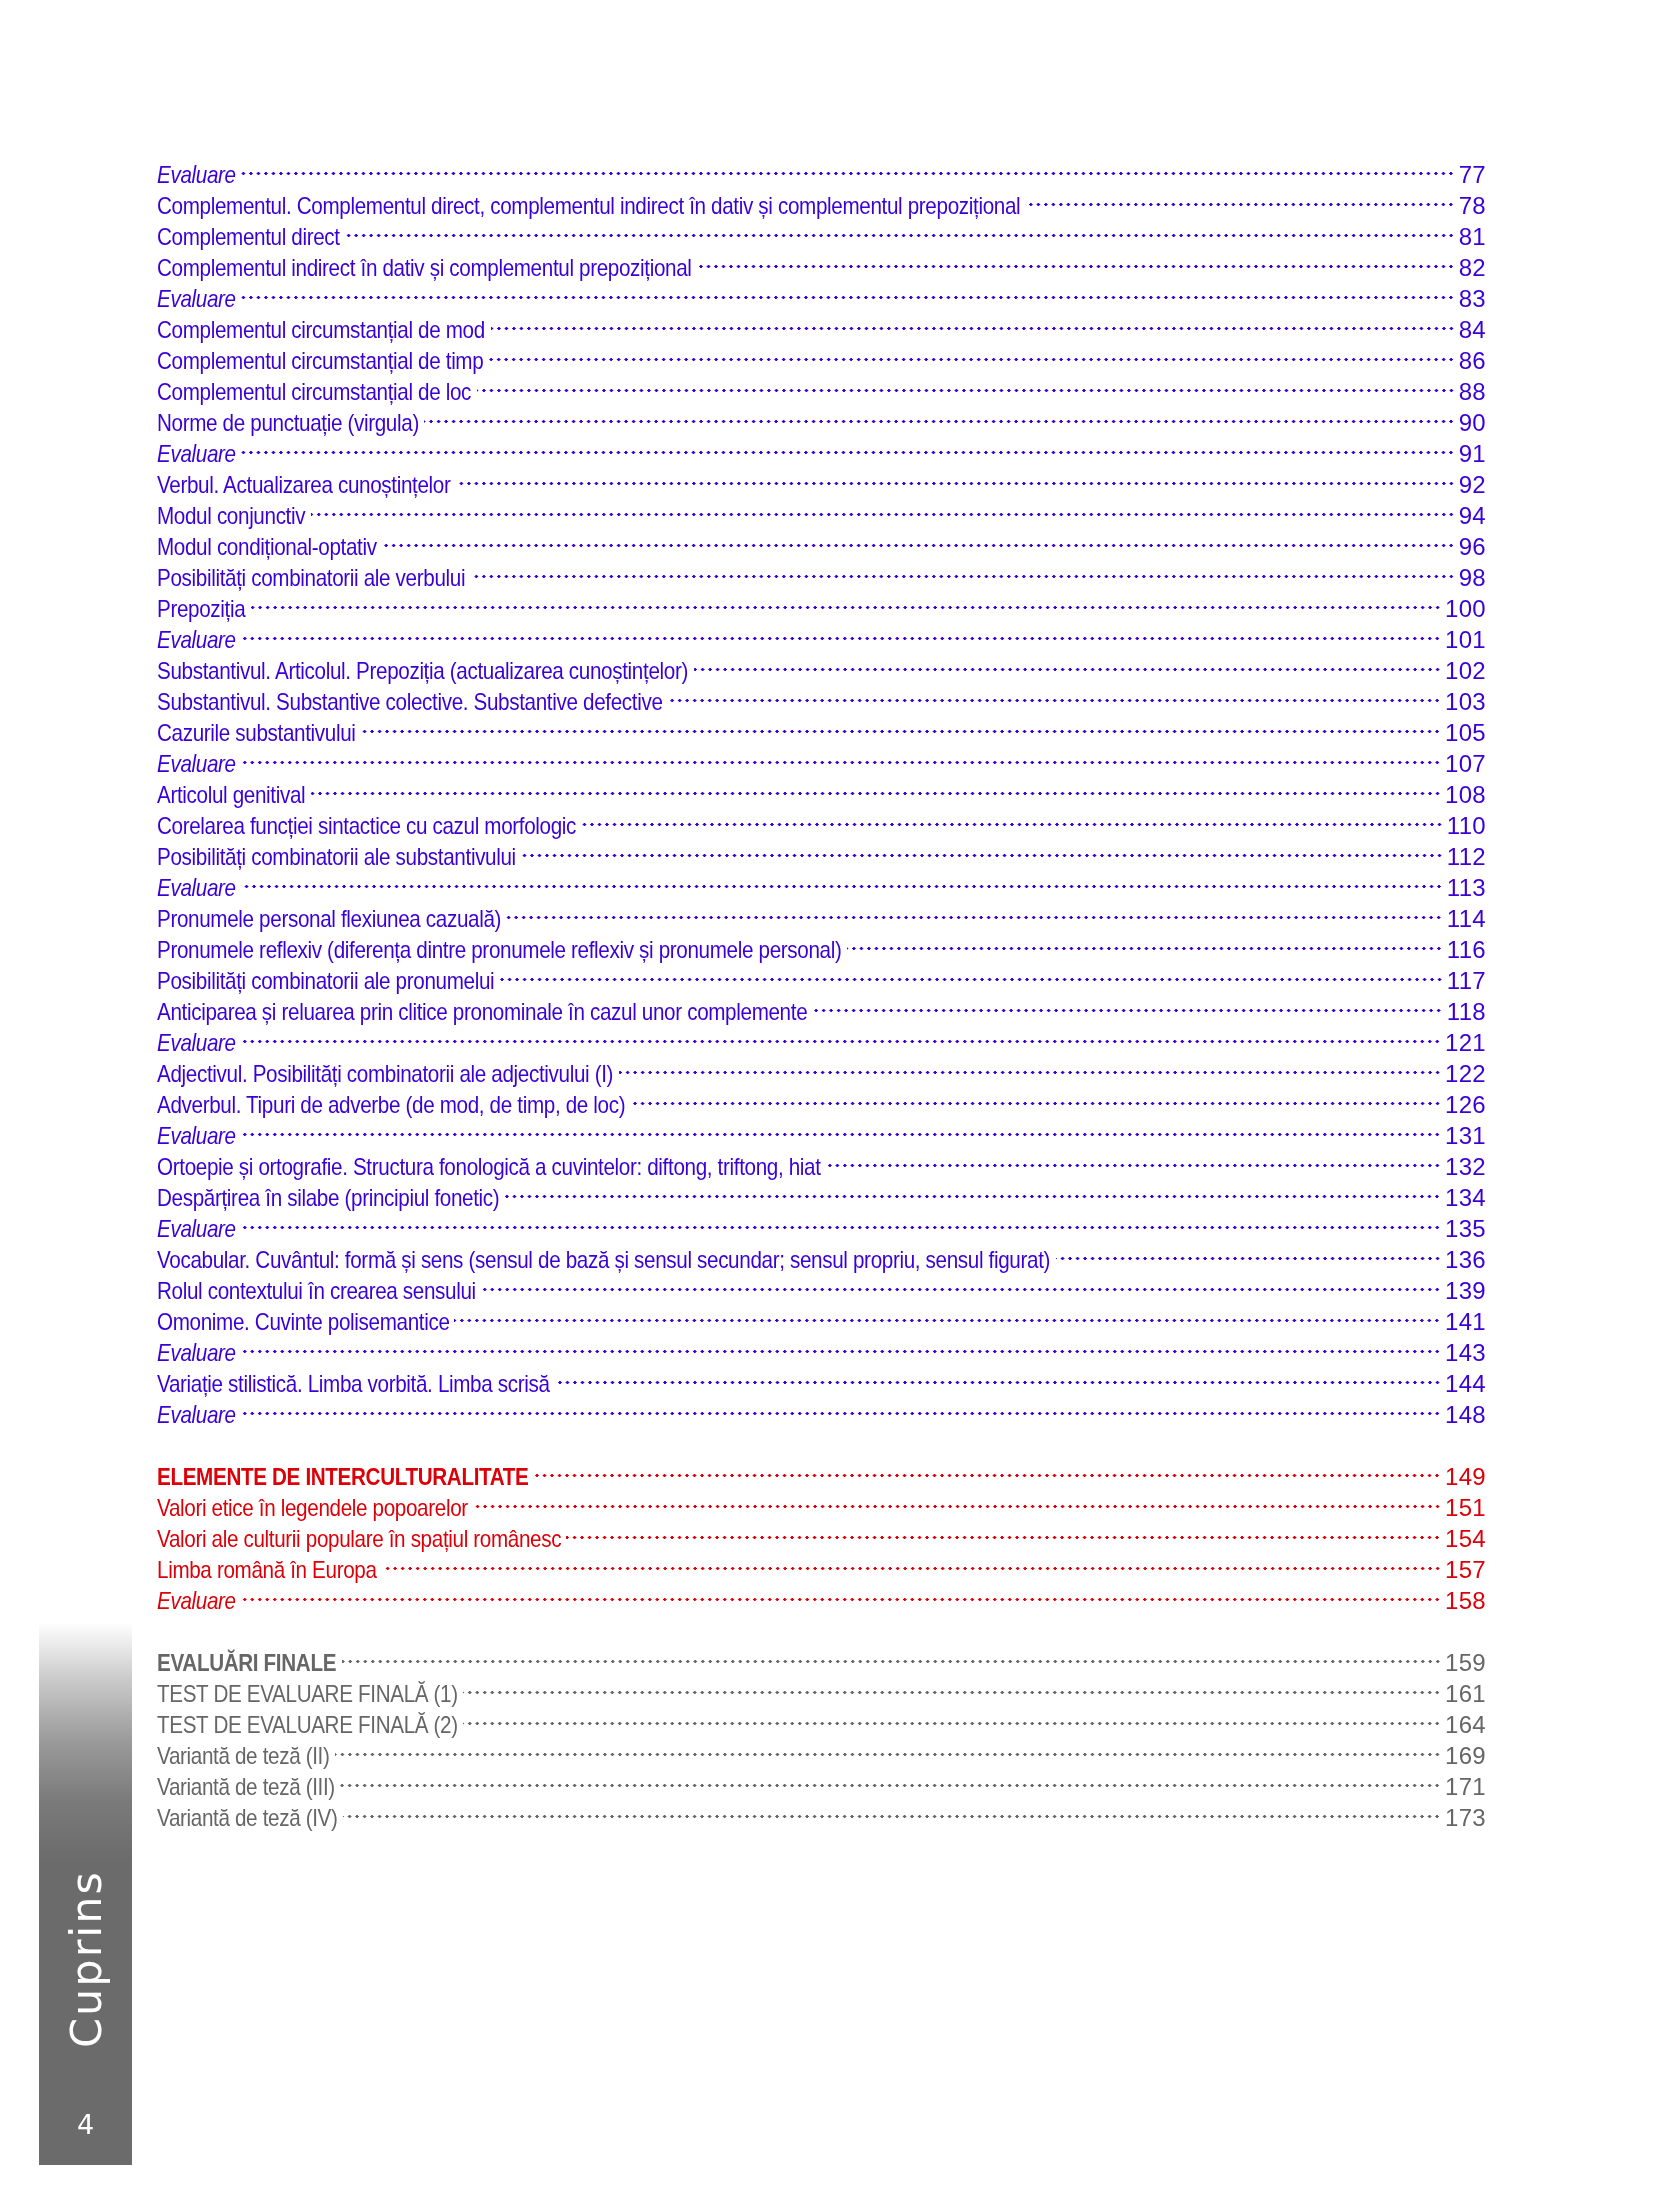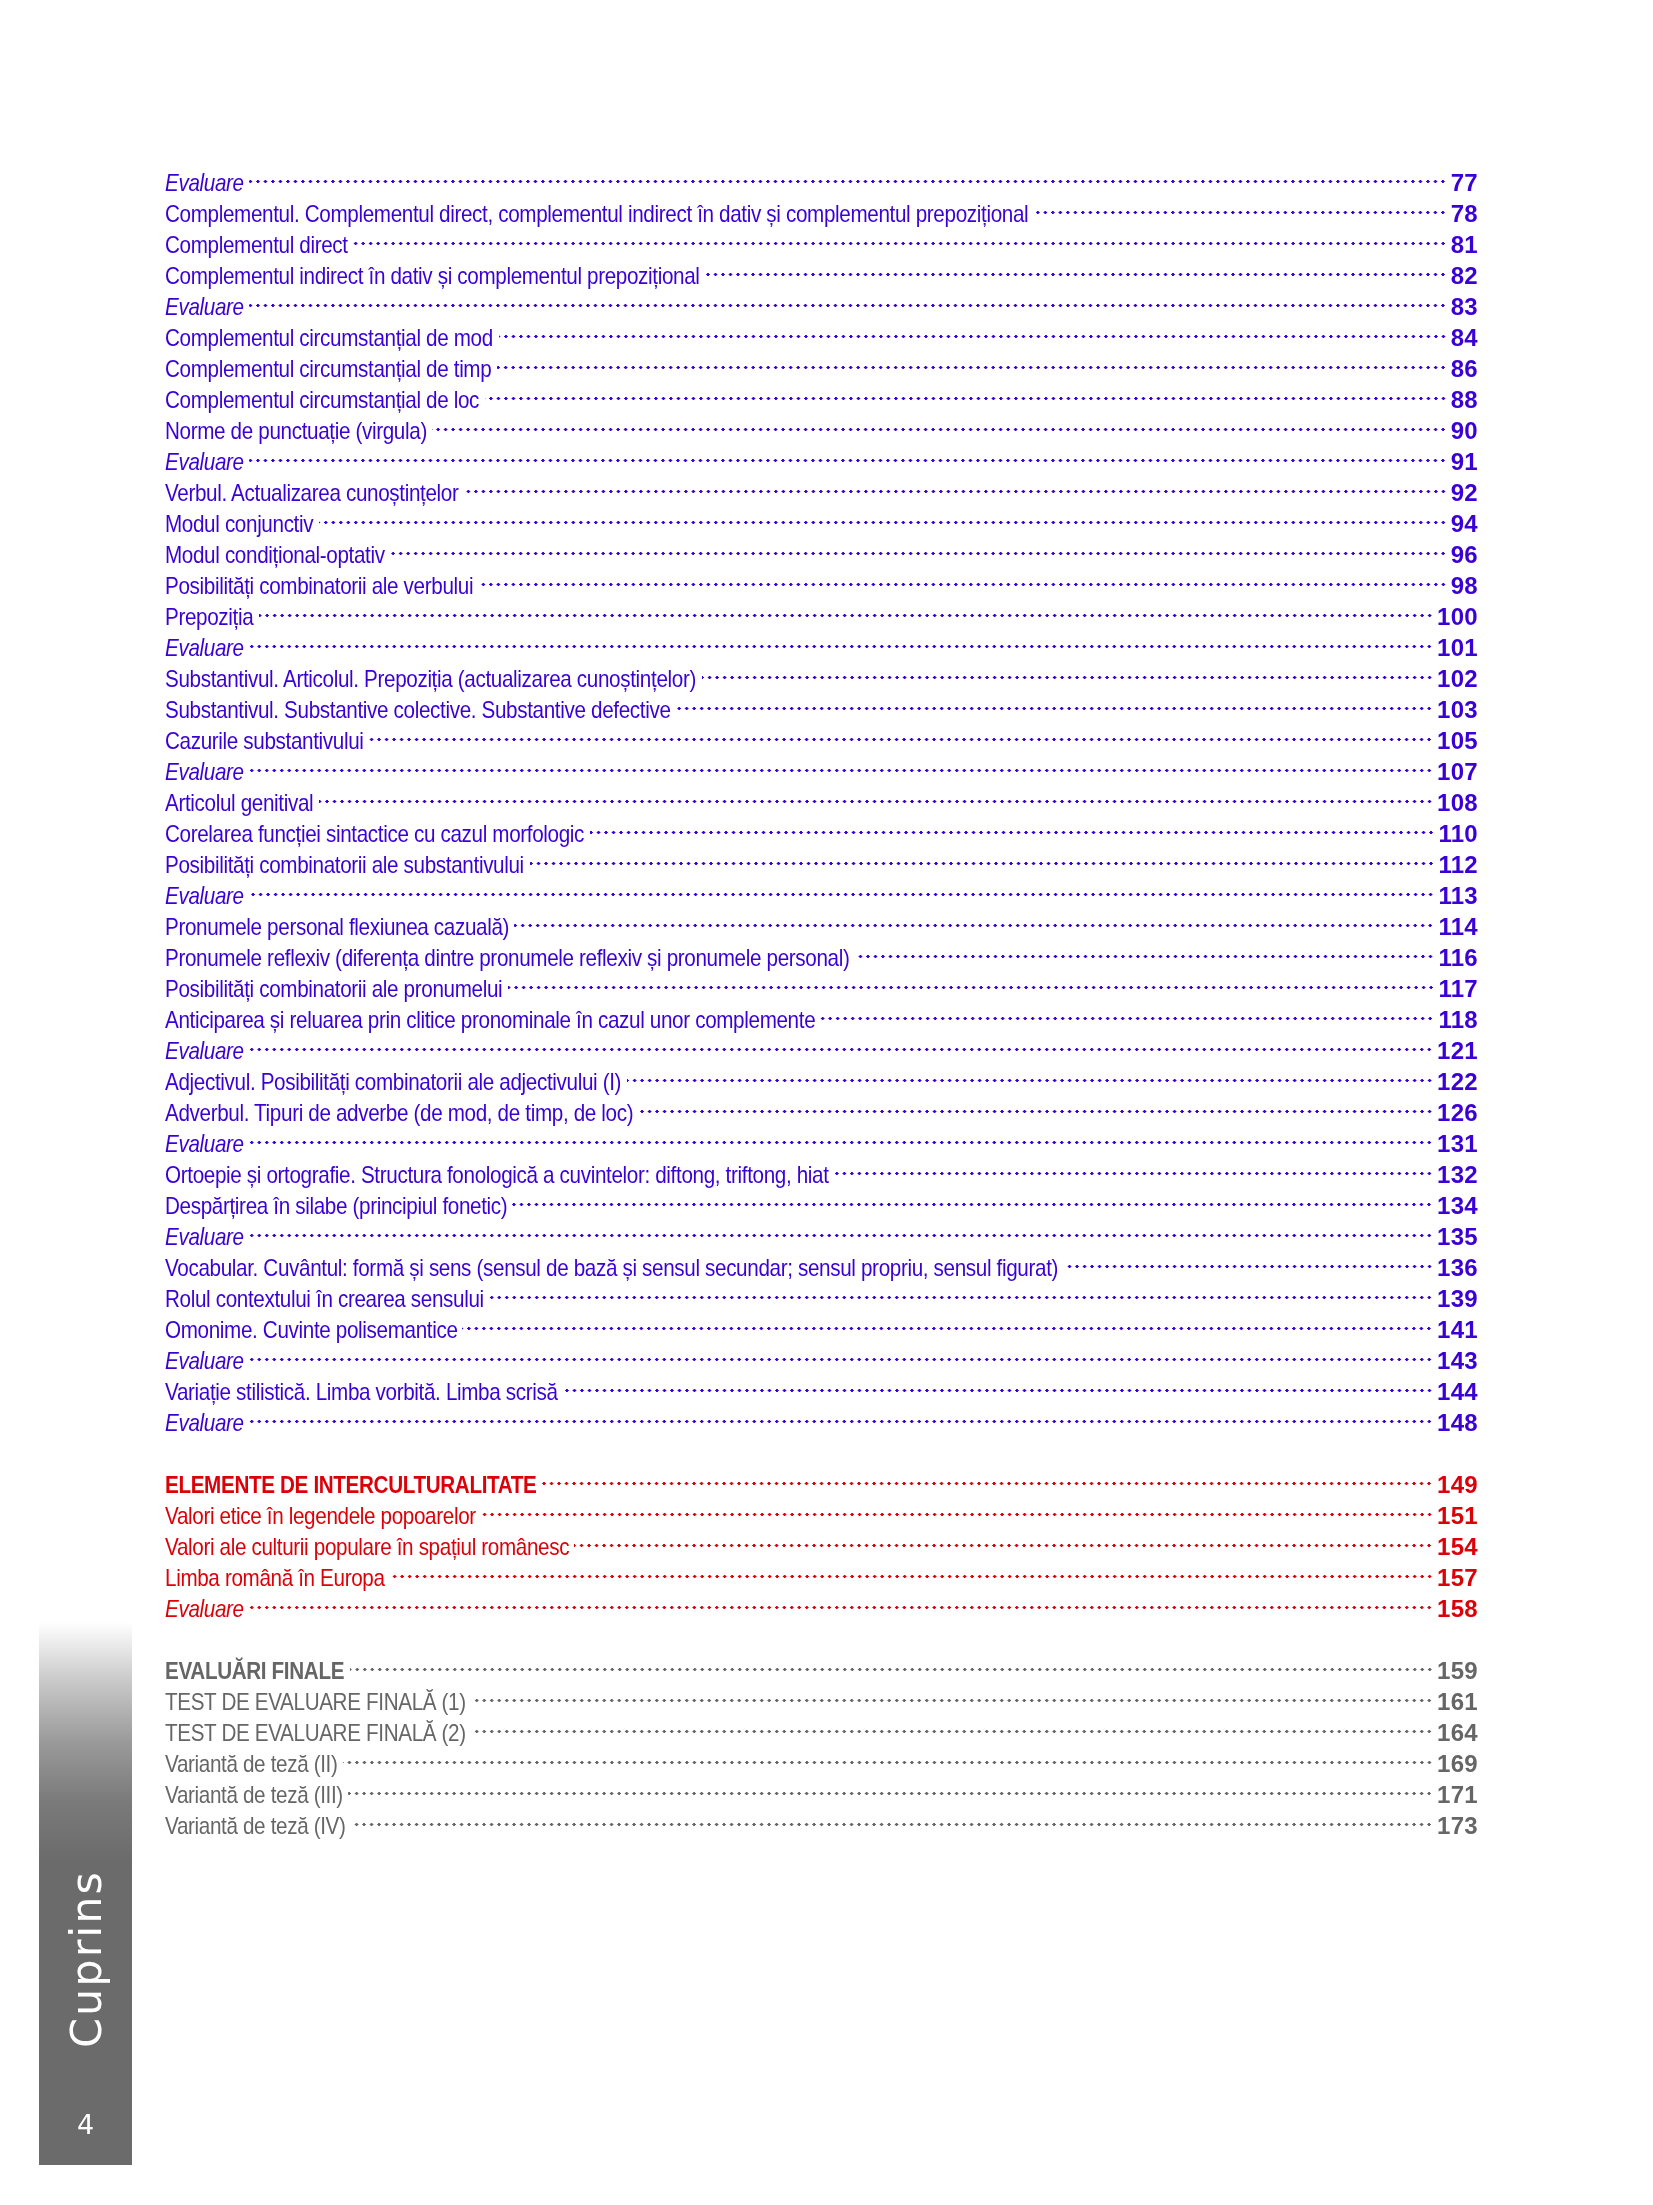--- a/index.html
+++ b/index.html
@@ -3,38 +3,38 @@
 <meta charset="utf-8">
 <style>
   html, body { margin: 0; padding: 0; }
   body {
     width: 1654px; height: 2205px; background: #ffffff; position: relative; overflow: hidden;
     font-family: "Liberation Sans", "DejaVu Sans", sans-serif;
   }
   #toc {
     position: absolute; left: 157px; top: 152px; width: 1329px;
   }
-  .section { margin: 8px; padding: 0; }
+  .section { margin: 0; padding: 0; }
   .section + .section { margin-top: 31px; }
   .row {
     display: flex; align-items: baseline; height: 31px; line-height: 31px;
     font-size: 24px; white-space: nowrap;
   }
   .row .title { flex: 0 0 auto; letter-spacing: -0.4px; transform-origin: left; }
   .row .title.italic { font-style: italic; }
   .row .title.bold { font-weight: bold; }
   .row .leader {
     flex: 1 1 auto; overflow: hidden; margin: 0 4px 0 5.3px; position: relative; height: 31px;
   }
   .row .leader::before {
     content: ""; position: absolute; left: 0; right: 0; bottom: 8px; height: 3.3px;
     background-image: radial-gradient(circle, currentColor 1.4px, transparent 1.7px);
     background-size: 7.5px 3.3px; background-repeat: repeat-x; background-position: right center;
   }
-  .row .page { flex: 0 0 auto; text-align: right; letter-spacing: 0.3px; font-weight: bold; }
+  .row .page { flex: 0 0 auto; text-align: right; letter-spacing: 0.3px; }
   .blue { color: #3a00d6; }
   .red { color: #dc0009; }
   .gray { color: #666666; }
 
   #side-tab {
     position: absolute; left: 39px; top: 1622px; width: 93px; height: 543px;
     background: linear-gradient(to bottom, #ffffff 0px, #c8c8c8 60px, #9a9a9a 120px, #7a7a7a 180px, #6b6b6b 240px, #6b6b6b 100%);
   }
   #side-tab .tab-label {
     position: absolute; left: 47px; top: 337px; transform: translate(-50%, -50%) rotate(-90deg);

